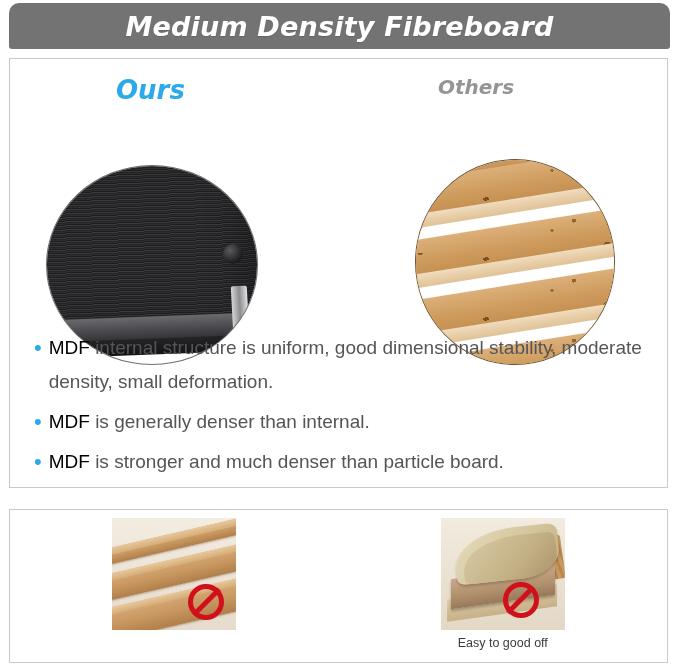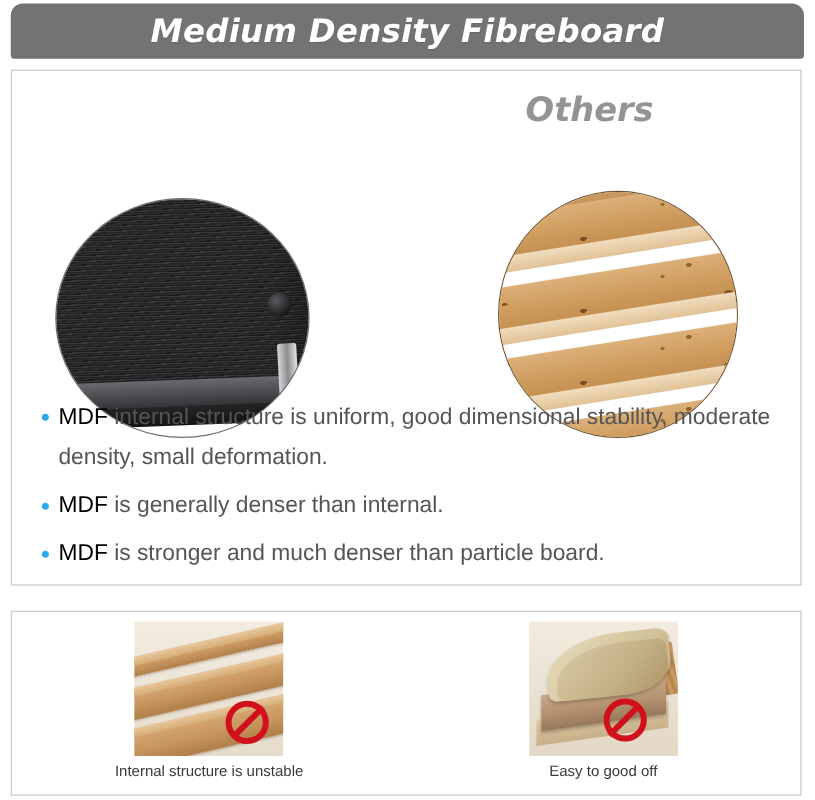--- a/index.html
+++ b/index.html
@@ -66,21 +66,21 @@
     font-size: 26px;
     font-weight: bold;
     font-style: italic;
     color: #2ca9e8;
   }
   .label-others {
     position: absolute;
     left: 428px;
     top: 0;
     font-family: "DejaVu Sans", sans-serif;
-    font-size: 28px;
+    font-size: 20px;
     font-weight: bold;
     font-style: italic;
     color: #949494;
   }
 
   
   .circle-photo {
     position: absolute;
     border-radius: 50%;
     overflow: hidden;
@@ -442,20 +442,21 @@
 </head>
 <body>
 
 <div class="header-banner">
   <div class="header-title">Medium Density Fibreboard</div>
 </div>
 
 <div class="compare-card">
 
   <div class="labels-row">
+    <div class="label-ours">Ours</div>
     <div class="label-others">Others</div>
   </div>
 
   <div class="circle-photo circle-ours">
     <div class="mdf-board"></div>
     <div class="mdf-edge"></div>
     <div class="mdf-edge2"></div>
     <div class="mdf-leg"></div>
     <div class="mdf-knob"></div>
   </div>
@@ -510,21 +511,20 @@
           <div class="p1-top"></div>
         </div>
       <div class="p1-plank b">
           <div class="p1-top"></div>
         </div>
       <div class="p1-plank c">
           <div class="p1-top"></div>
         </div>
       <div class="no-sign no-p1"></div>
     </div>
-    <div class="panel-caption">Internal structure is unstable</div>
   </div>
 
 
   <div class="bottom-panel">
     <div class="panel-img">
       <div class="p3-bg"></div>
       <div class="p3-grain"></div>
       <div class="p3-sub"></div>
       <div class="p3-core"></div>
       <div class="p3-veneer"></div>

